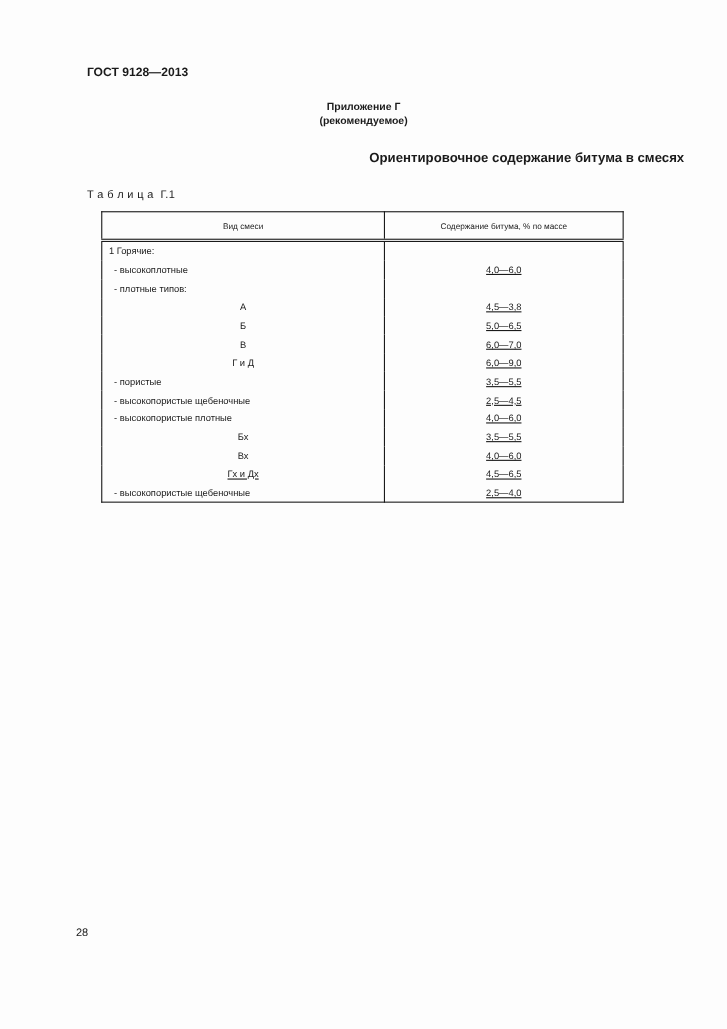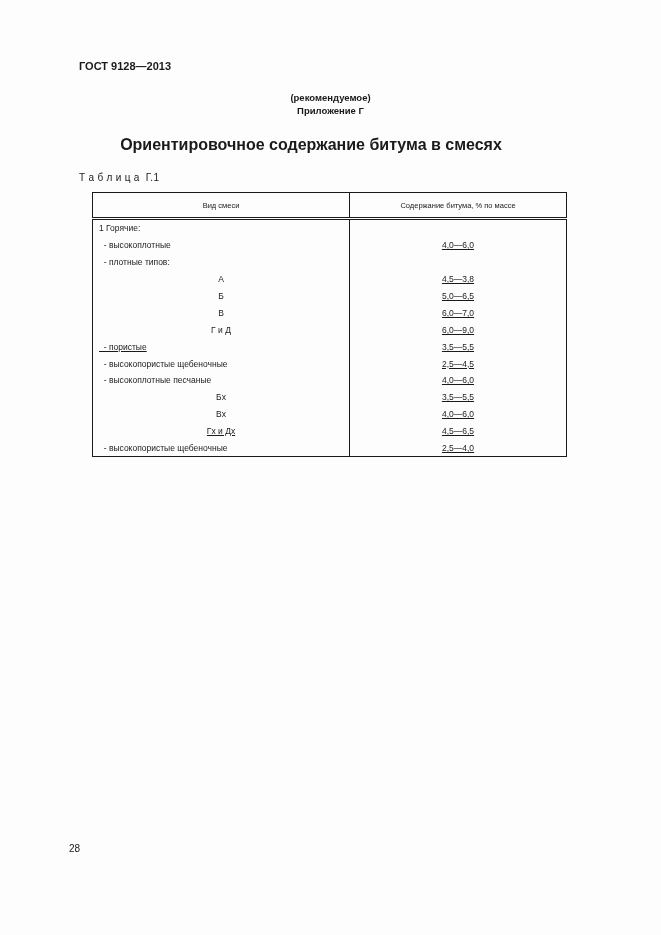--- a/index.html
+++ b/index.html
@@ -2,40 +2,40 @@
 <html><head>
 <meta charset="utf-8">
 <style>
   html, body { margin: 0; padding: 0; }
   body {
     width: 661px; height: 935px; background: #fdfdfd; position: relative; overflow: hidden;
     font-family: "Liberation Sans", sans-serif; color: #1a1a1a;
   }
   .doc-code { position: absolute; left: 79px; top: 60px; font-size: 11px; font-weight: bold; }
   .annex-title { position: absolute; left: 0; width: 661px; top: 91px; text-align: center; font-size: 9.5px; font-weight: bold; line-height: 13px; }
-  .main-title { position: absolute; left: 0; width: 622px; top: 136px; text-align: center; font-size: 16px; font-weight: bold; }
+  .main-title { position: absolute; left: 0; width: 622px; top: 136px; text-align: right; font-size: 12px; font-weight: bold; }
   .table-caption { position: absolute; left: 79px; top: 172px; font-size: 10px; letter-spacing: 0.3px; }
   .table-wrap { position: absolute; left: 92px; top: 192px; width: 475px; }
   table { border-collapse: collapse; width: 100%; font-size: 8.5px; }
   th { font-weight: normal; font-size: 7.5px; height: 24px; border: 1px solid #1a1a1a; border-bottom: 3px double #1a1a1a; text-align: center; padding: 0; }
   th.col1 { width: 256px; }
   td { height: 16.9px; padding: 0 0 0 6px; vertical-align: middle; border-left: 1px solid #1a1a1a; border-right: 1px solid #1a1a1a; }
   td.val { text-align: center; padding: 0; text-decoration: underline; }
   td.center { text-align: center; padding-left: 0; }
   tr:last-child td { border-bottom: 1px solid #1a1a1a; }
   .page-num { position: absolute; left: 69px; top: 843px; font-size: 10px; }
 </style>
 </head>
 <body>
 
 <div class="doc-code">ГОСТ 9128—2013</div>
 
 <div class="annex-title">
+  <div>Приложение Г</div>
   <div>(рекомендуемое)</div>
-  <div>Приложение Г</div>
 </div>
 
 <div class="main-title">Ориентировочное содержание битума в смесях</div>
 
 <div class="table-caption" style="white-space:pre;">Т а б л и ц а  Г.1</div>
 
 <div class="table-wrap">
   <table>
     <thead>
       <tr>
@@ -66,29 +66,29 @@
         </tr>
         <tr>
           <td class="center" style="white-space: pre;">В</td>
           <td class="val">6,0—7,0</td>
         </tr>
         <tr>
           <td class="center" style="white-space: pre;">Г и Д</td>
           <td class="val">6,0—9,0</td>
         </tr>
         <tr>
-          <td style="white-space: pre; text-decoration: underline;">  - пористые</td>
+          <td style="white-space: pre;">  - пористые</td>
           <td class="val">3,5—5,5</td>
         </tr>
         <tr>
           <td style="white-space: pre;">  - высокопористые щебеночные</td>
           <td class="val">2,5—4,5</td>
         </tr>
         <tr>
-          <td style="white-space: pre;">  - высокоплотные песчаные</td>
+          <td style="white-space: pre;">  - высокопористые плотные</td>
           <td class="val">4,0—6,0</td>
         </tr>
         <tr>
           <td class="center" style="white-space: pre;">Бх</td>
           <td class="val">3,5—5,5</td>
         </tr>
         <tr>
           <td class="center" style="white-space: pre;">Вх</td>
           <td class="val">4,0—6,0</td>
         </tr>

